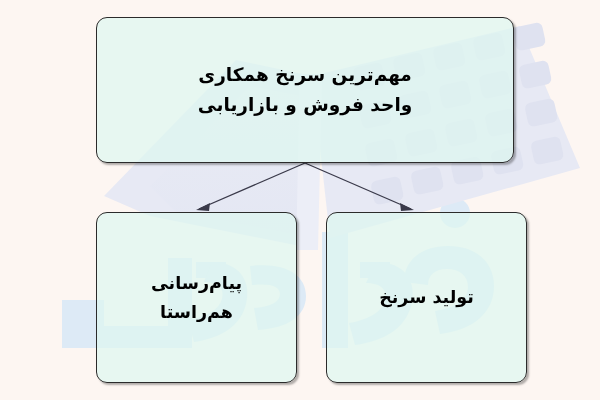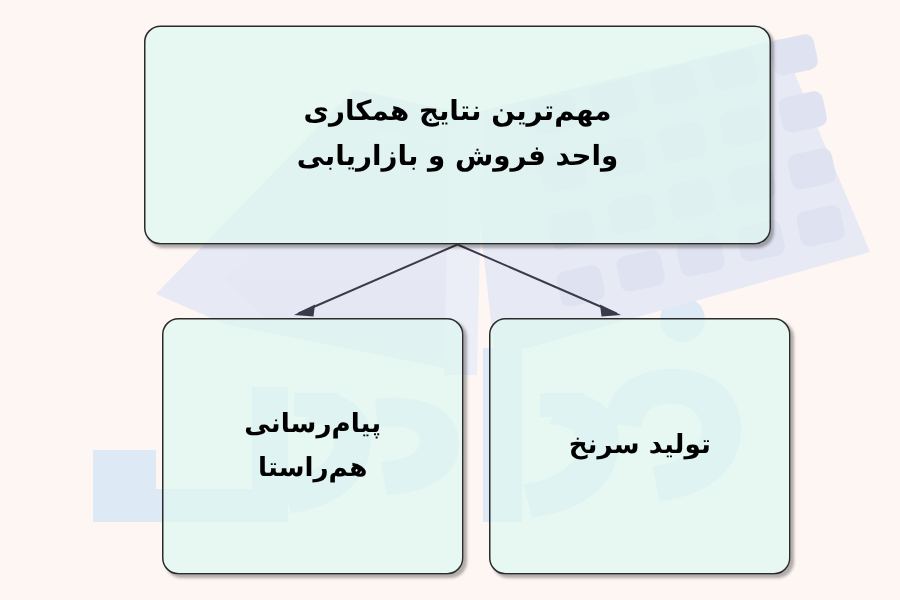--- a/index.html
+++ b/index.html
@@ -54,21 +54,20 @@
   }
   #node-root .node-text {
     font-size: 18.5px;
   }
 
   #node-left {
     left: 96px;
     top: 212px;
     width: 201px;
     height: 171px;
-    margin-left: 12px;
   }
   #node-right {
     left: 326px;
     top: 212px;
     width: 201px;
     height: 171px;
   }
   #node-left .node-text,
   #node-right .node-text {
     font-size: 17.5px;
@@ -163,21 +162,21 @@
   <svg id="connectors" width="600" height="400" viewBox="0 0 600 400" aria-hidden="true">
     <g stroke="#3a3a4a" stroke-width="1.3" fill="none">
       <line x1="305" y1="163" x2="199" y2="209"></line>
       <line x1="305" y1="163" x2="411" y2="209"></line>
     </g>
     <polygon fill="#3a3a4a" points="196,210 210,203 209,211"></polygon>
     <polygon fill="#3a3a4a" points="414,210 400,203 401,211"></polygon>
   </svg>
 
   <div id="node-root" class="node">
-    <div class="node-text">مهم‌ترین نتایج همکاری
+    <div class="node-text">مهم‌ترین سرنخ همکاری
 واحد فروش و بازاریابی</div>
   </div>
 
   <div id="node-left" class="node">
     <div class="node-text">پیام‌رسانی
 هم‌راستا</div>
   </div>
 
   <div id="node-right" class="node">
     <div class="node-text">تولید سرنخ</div>

